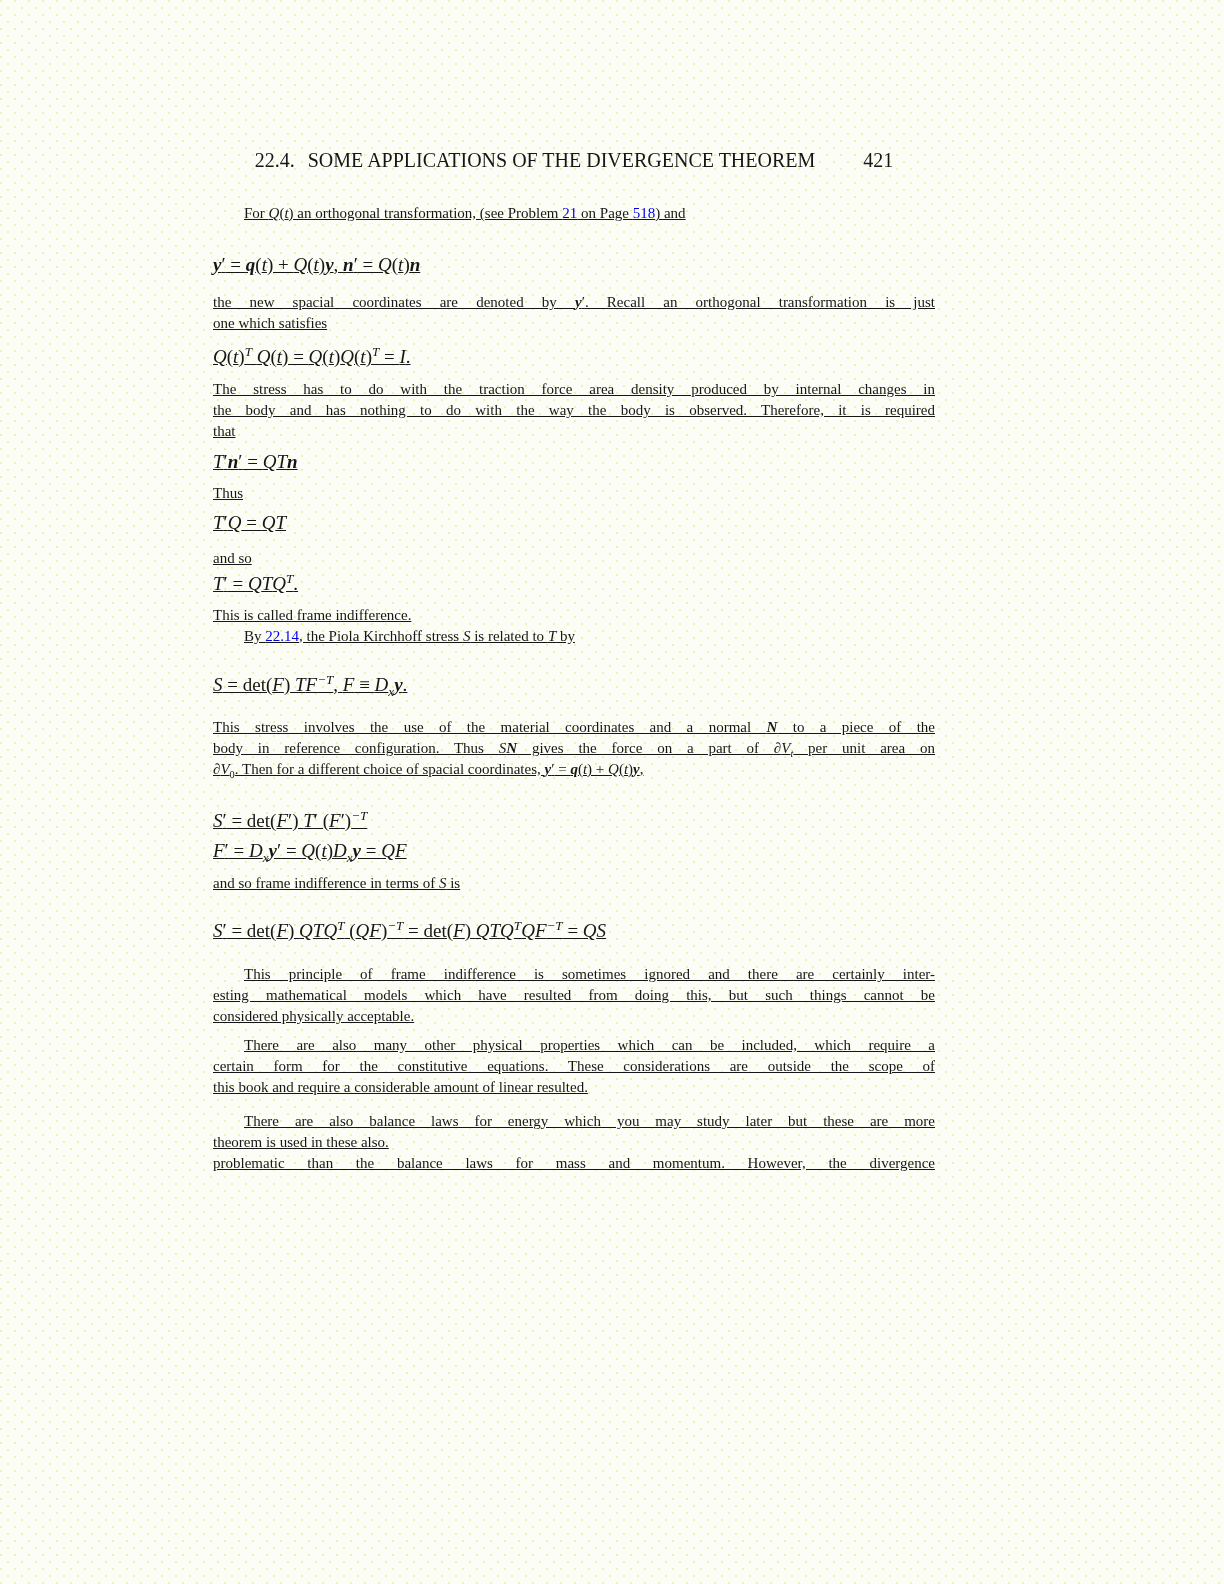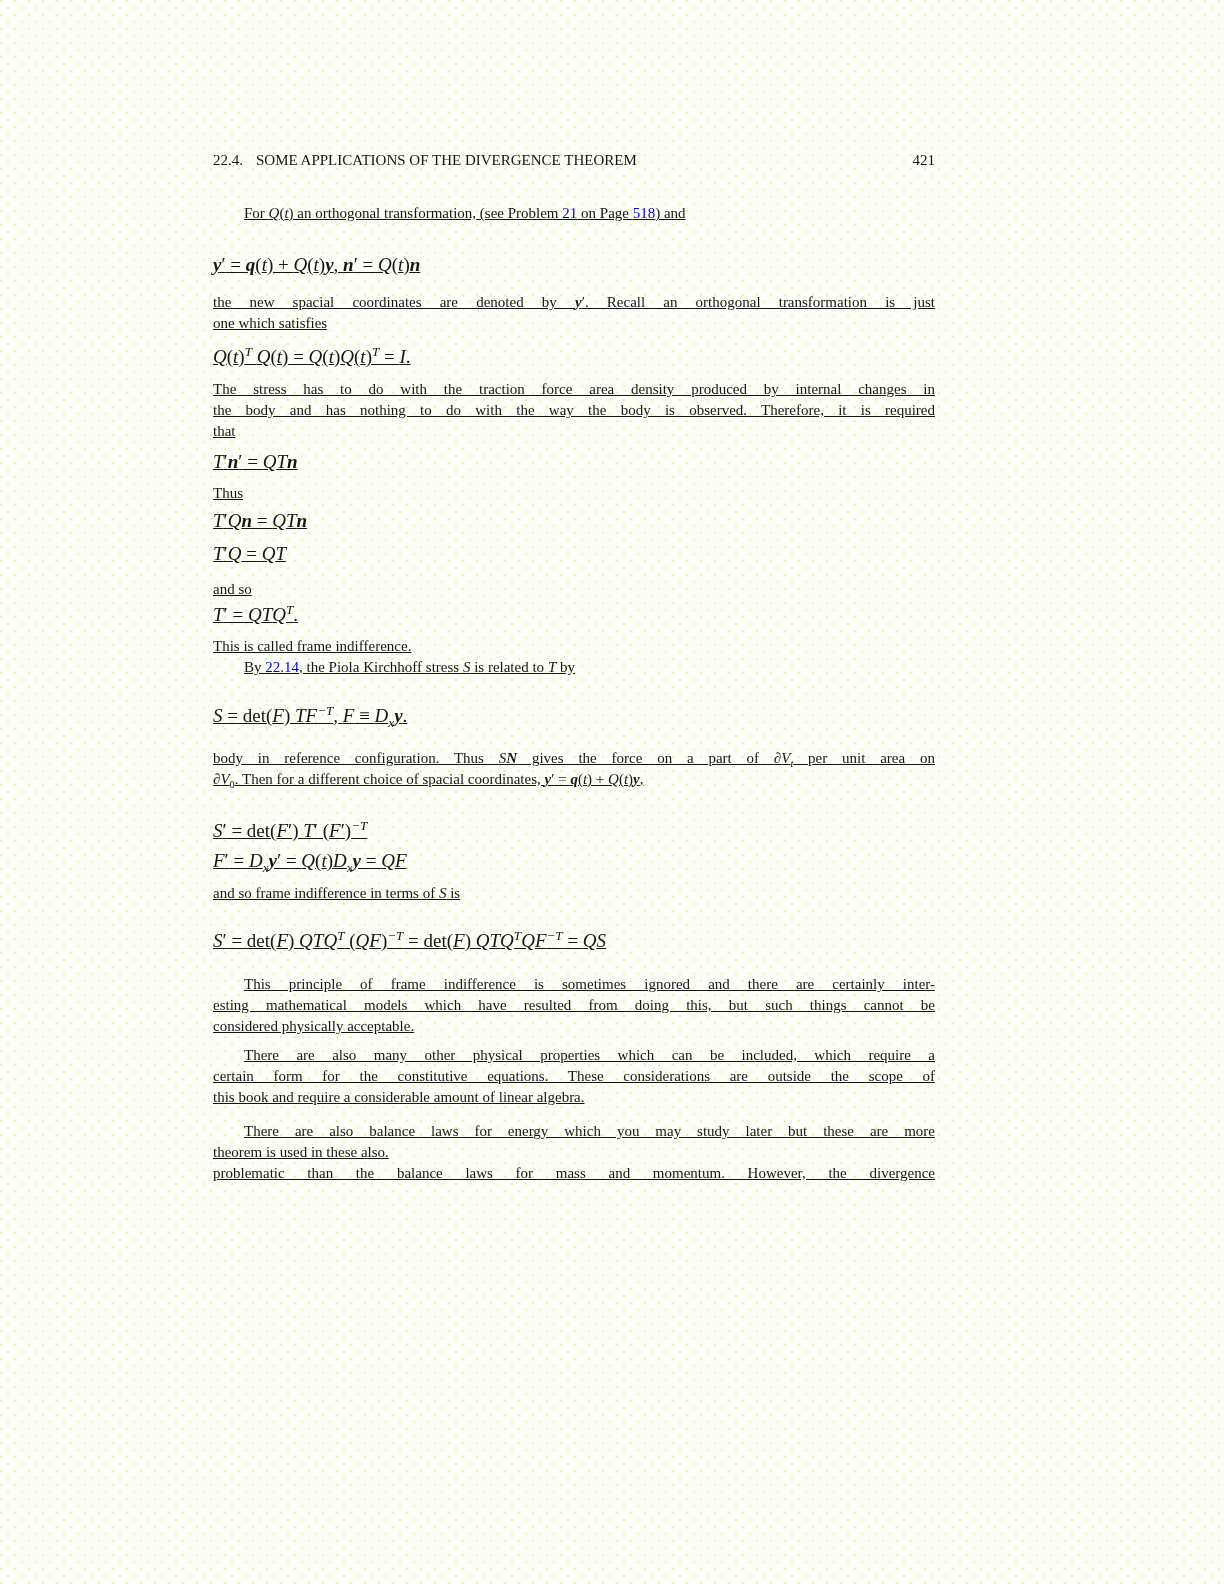--- a/index.html
+++ b/index.html
@@ -12,21 +12,21 @@
     background-image:
       radial-gradient(circle at 1px 1px, rgba(232,232,110,.55) .9px, rgba(0,0,0,0) 1.35px),
       radial-gradient(circle at 1px 1px, rgba(232,232,110,.55) .9px, rgba(0,0,0,0) 1.35px);
     background-size:14px 14px;
     background-position:0 0,7px 7px;
     font-family:"Liberation Serif", serif;
     color:#161616;
     overflow:hidden;
   }
   .content{position:absolute;left:213px;top:150px;width:722px;}
-  .hdr{display:flex;justify-content:space-between;font-size:15px;line-height:21px;gap:48px;}
+  .hdr{display:flex;justify-content:center;font-size:20px;line-height:21px;gap:48px;}
   .hdr-left{display:flex;}
   .hdr-sec{margin-right:13px;}
   .blk{margin:0;text-decoration:underline;}
   .line{font-size:15px;line-height:21px;text-align:left;}
   .just{text-align:justify;text-align-last:justify;-moz-text-align-last:justify;}
   .ind{text-indent:31px;}
   .eqline{font-size:19px;line-height:28px;text-align:left;}
   .it{font-style:italic;}
   .bi{font-style:italic;font-weight:bold;}
   .lnk{color:#0000e6;}
@@ -65,42 +65,40 @@
         <div class="line just"><span>The stress has to do with the traction force area density produced by internal changes in</span></div>
         <div class="line just"><span>the body and has nothing to do with the way the body is observed. Therefore, it is required</span></div>
         <div class="line"><span>that</span></div>
       </div>
     <div class="blk" style="margin-top:6px">
         <div class="eqline"><span class="it">T</span><span>′</span><span class="bi">n</span><span>′</span><span> = </span><span class="it">Q</span><span class="it">T</span><span class="bi">n</span></div>
       </div>
     <div class="blk" style="margin-top:7px">
         <div class="line"><span>Thus</span></div>
       </div>
-    <div class="blk" style="margin-top:3px">
-        <div class="eqline"><span class="it">T</span><span>′</span><span class="it">Q</span><span class="bi">n</span><span> = </span><span class="it">Q</span><span class="it">T</span><span class="bi">n</span></div>
-      </div>
     <div class="blk" style="margin-top:5px">
         <div class="eqline"><span class="it">T</span><span>′</span><span class="it">Q</span><span> = </span><span class="it">Q</span><span class="it">T</span></div>
       </div>
     <div class="blk" style="margin-top:11px">
         <div class="line"><span>and so</span></div>
       </div>
     <div class="blk" style="margin-top:1px">
         <div class="eqline"><span class="it">T</span><span>′</span><span> = </span><span class="it">Q</span><span class="it">T</span><span class="it">Q</span><sup class="it">T</sup><span>.</span></div>
       </div>
     <div class="blk" style="margin-top:7px">
         <div class="line"><span>This is called frame indifference.</span></div>
       </div>
     <div class="blk" style="margin-top:0px">
         <div class="line ind"><span>By </span><span class="lnk">22.14</span><span>, the Piola Kirchhoff stress </span><span class="it">S</span><span> is related to </span><span class="it">T</span><span> by</span></div>
       </div>
     <div class="blk" style="margin-top:24px">
         <div class="eqline"><span class="it">S</span><span> = det(</span><span class="it">F</span><span>) </span><span class="it">T</span><span class="it">F</span><sup class="it">−T</sup><span>, </span><span class="it">F</span><span> ≡ </span><span class="it">D</span><sub class="it">x</sub><span class="bi">y</span><span>.</span></div>
       </div>
     <div class="blk" style="margin-top:18px">
+        <div class="line just"><span>This stress involves the use of the material coordinates and a normal </span><span class="bi">N</span><span> to a piece of the</span></div>
         <div class="line just"><span>body in reference configuration. Thus </span><span class="it">S</span><span class="bi">N</span><span> gives the force on a part of </span><span>∂</span><span class="it">V</span><sub class="it">t</sub><span> per unit area on</span></div>
         <div class="line"><span>∂</span><span class="it">V</span><sub>0</sub><span>. Then for a different choice of spacial coordinates, </span><span class="bi">y</span><span>′</span><span> = </span><span class="bi">q</span><span>(</span><span class="it">t</span><span>) + </span><span class="it">Q</span><span>(</span><span class="it">t</span><span>)</span><span class="bi">y</span><span>,</span></div>
       </div>
     <div class="blk" style="margin-top:27px">
         <div class="eqline"><span class="it">S</span><span>′</span><span> = det(</span><span class="it">F</span><span>′</span><span>) </span><span class="it">T</span><span>′</span><span> (</span><span class="it">F</span><span>′</span><span>)</span><sup class="it">−T</sup></div>
       </div>
     <div class="blk" style="margin-top:2px">
         <div class="eqline"><span class="it">F</span><span>′</span><span> = </span><span class="it">D</span><sub class="it">x</sub><span class="bi">y</span><span>′</span><span> = </span><span class="it">Q</span><span>(</span><span class="it">t</span><span>)</span><span class="it">D</span><sub class="it">x</sub><span class="bi">y</span><span> = </span><span class="it">Q</span><span class="it">F</span></div>
       </div>
     <div class="blk" style="margin-top:8px">
@@ -110,21 +108,21 @@
         <div class="eqline"><span class="it">S</span><span>′</span><span> = det(</span><span class="it">F</span><span>) </span><span class="it">Q</span><span class="it">T</span><span class="it">Q</span><sup class="it">T</sup><span> (</span><span class="it">Q</span><span class="it">F</span><span>)</span><sup class="it">−T</sup><span> = det(</span><span class="it">F</span><span>) </span><span class="it">Q</span><span class="it">T</span><span class="it">Q</span><sup class="it">T</sup><span class="it">Q</span><span class="it">F</span><sup class="it">−T</sup><span> = </span><span class="it">Q</span><span class="it">S</span></div>
       </div>
     <div class="blk" style="margin-top:19px">
         <div class="line just ind"><span>This principle of frame indifference is sometimes ignored and there are certainly inter-</span></div>
         <div class="line just"><span>esting mathematical models which have resulted from doing this, but such things cannot be</span></div>
         <div class="line"><span>considered physically acceptable.</span></div>
       </div>
     <div class="blk" style="margin-top:8px">
         <div class="line just ind"><span>There are also many other physical properties which can be included, which require a</span></div>
         <div class="line just"><span>certain form for the constitutive equations. These considerations are outside the scope of</span></div>
-        <div class="line"><span>this book and require a considerable amount of linear algebra.</span></div>
+        <div class="line"><span>this book and require a considerable amount of linear resulted.</span></div>
       </div>
     <div class="blk" style="margin-top:13px">
         <div class="line just ind"><span>There are also balance laws for energy which you may study later but these are more</span></div>
         <div class="line"><span>theorem is used in these also.</span></div>
         <div class="line just"><span>problematic than the balance laws for mass and momentum.  However, the divergence</span></div>
       </div>
 
   </div>
 </div>
 

